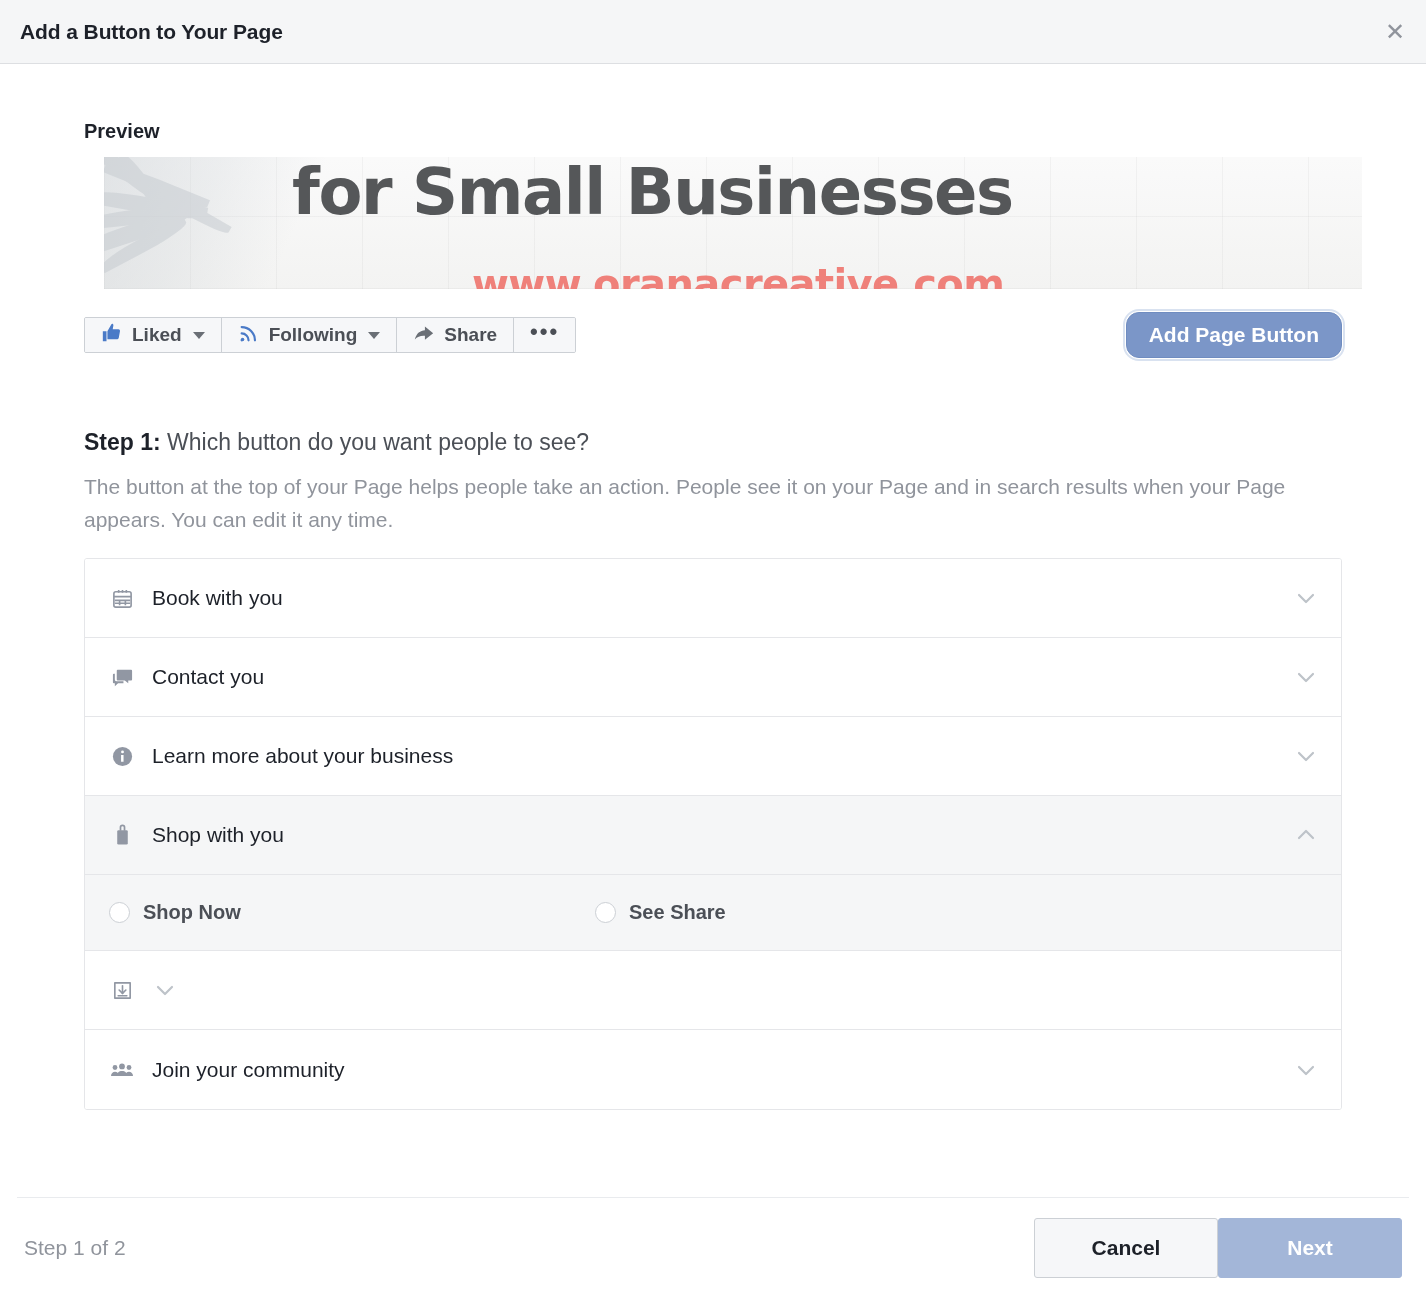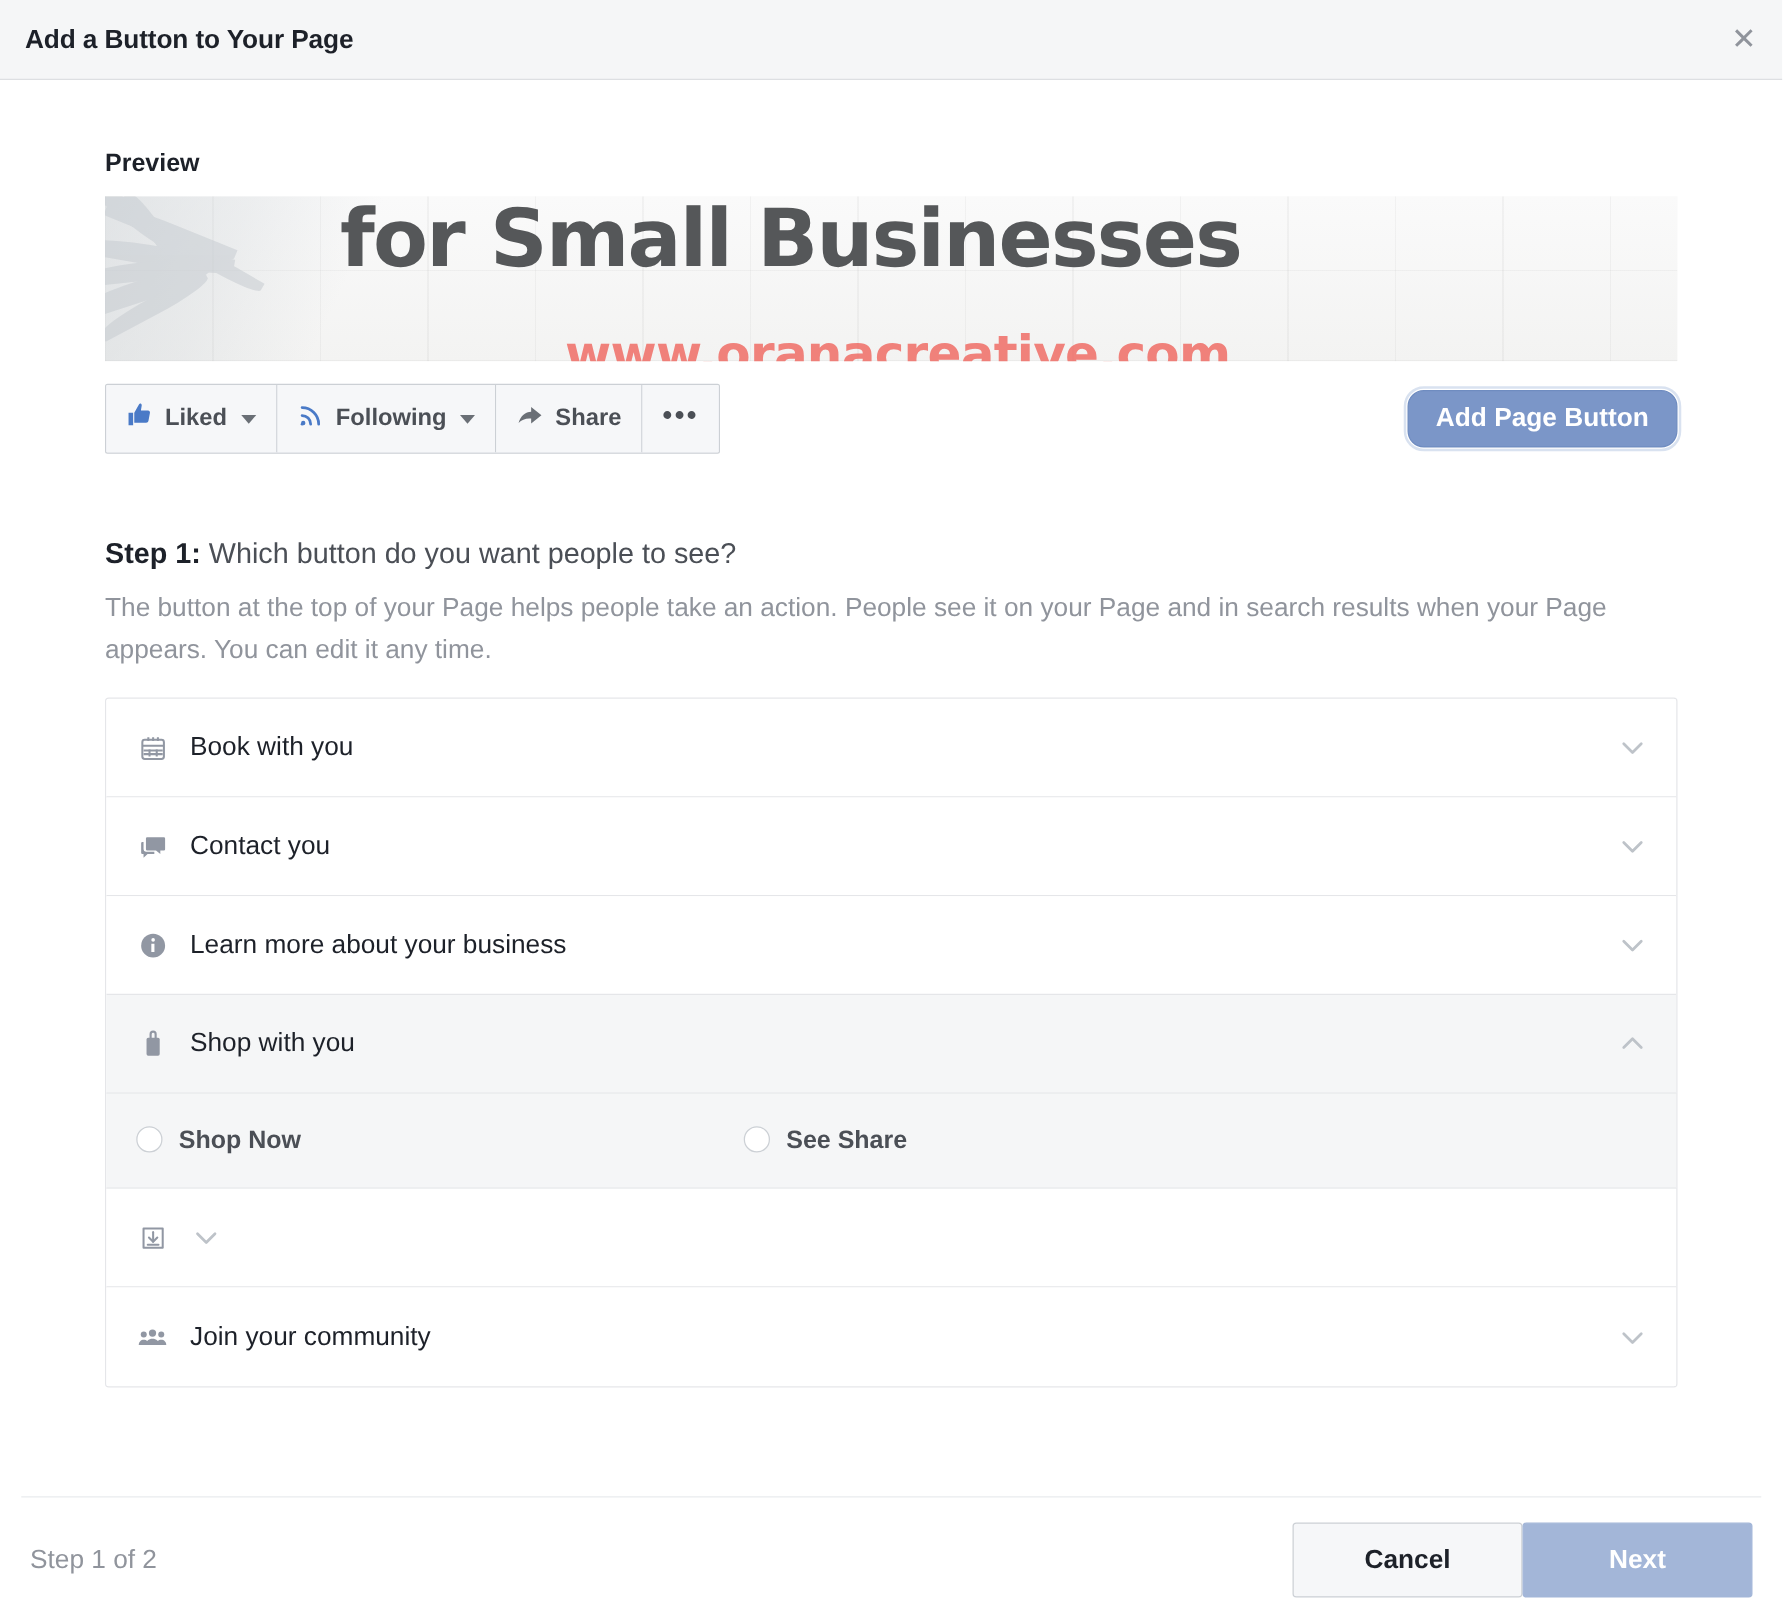--- a/index.html
+++ b/index.html
@@ -60,21 +60,21 @@
   .preview-label {
     font-size: 20px;
     font-weight: bold;
     color: #1d2129;
     margin-left: 64px;
     padding-top: 56px;
   }
 
   
   .cover-wrap {
-    margin-left: 64px;
+    margin-left: 84px;
     margin-top: 14px;
     width: 1258px;
     height: 132px;
     overflow: hidden;
     position: relative;
     background: #fbfbfb;
   }
   .cover-photo {
     position: absolute;
     inset: 0;
@@ -130,21 +130,21 @@
     align-items: center;
     position: relative;
     height: 44px;
   }
   .btn-group {
     display: flex;
     border: 1px solid #ccd0d5;
     border-radius: 2px;
     overflow: hidden;
     background: #f6f7f9;
-    height: 56px;
+    height: 36px;
   }
   .fb-btn {
     display: flex;
     align-items: center;
     gap: 9px;
     padding: 0 16px;
     height: 100%;
     border-right: 1px solid #ccd0d5;
     font-size: 19px;
     font-weight: bold;
@@ -251,21 +251,21 @@
   .radio-row {
     display: flex;
     align-items: center;
     height: 76px;
     padding: 0 24px;
     background: #f5f6f7;
     border-bottom: 1px solid #e5e6e9;
   }
   .radio-item {
     display: flex;
-    align-items: flex-start;
+    align-items: center;
     gap: 13px;
     cursor: pointer;
   }
   .radio-item.first { width: 486px; }
   .radio-dot {
     width: 21px;
     height: 21px;
     border-radius: 50%;
     border: 1px solid #ccd0d5;
     background: #fff;

